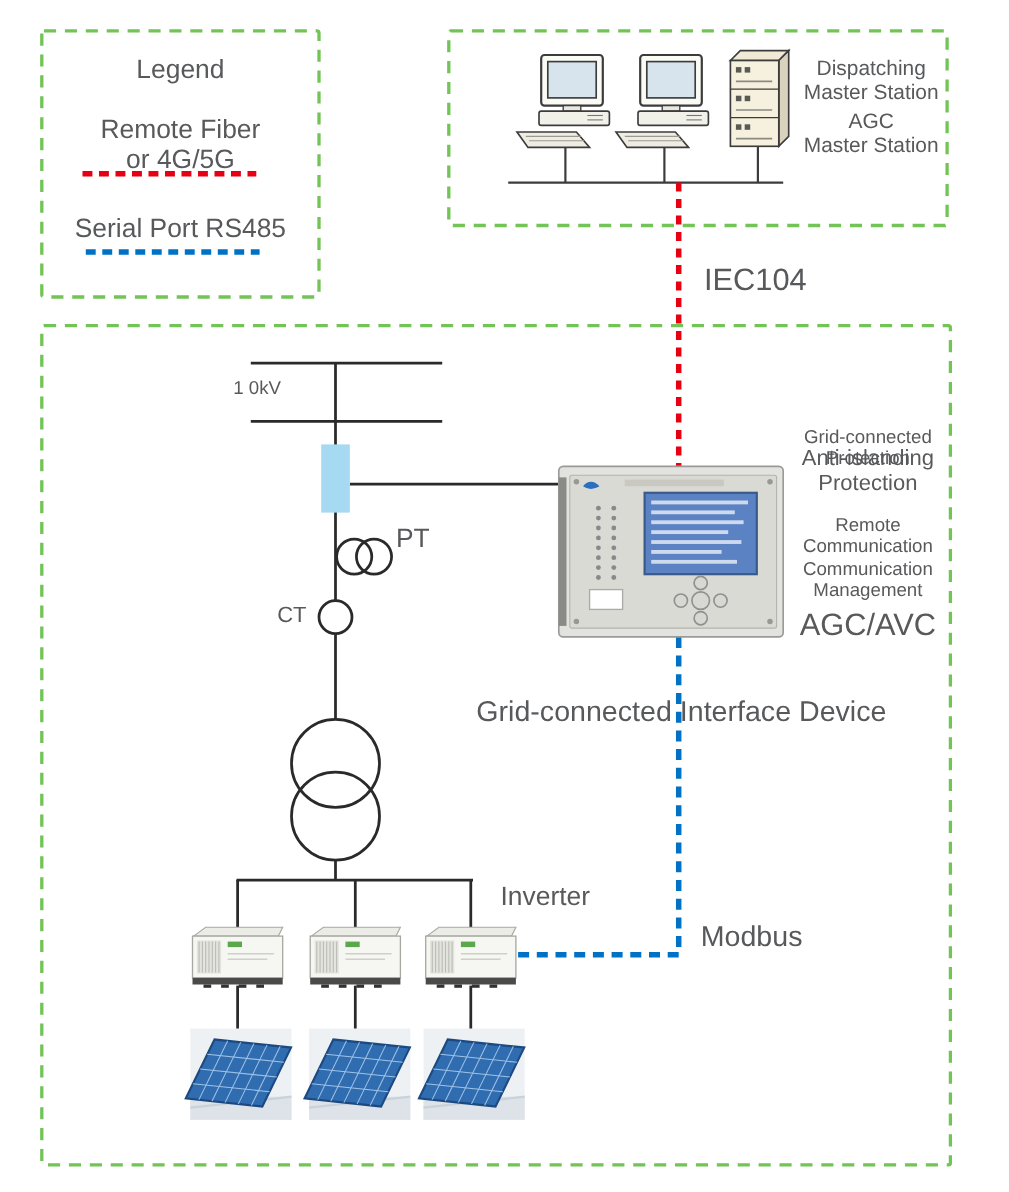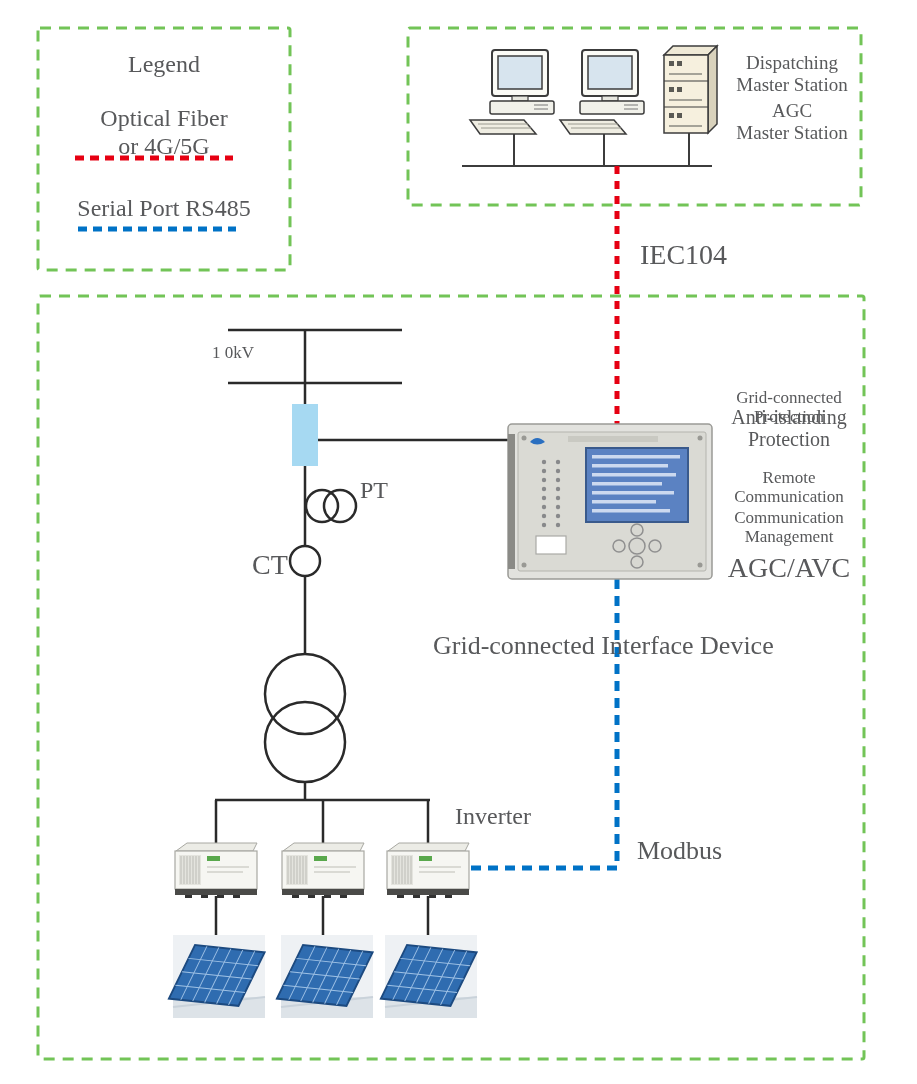--- a/index.html
+++ b/index.html
@@ -1,17 +1,17 @@
 <!DOCTYPE html>
 <html><head>
 <meta charset="utf-8">
 <style>
   html,body{margin:0;padding:0;background:#ffffff;}
   #canvas{position:relative;width:917px;height:1084px;background:#ffffff;overflow:hidden;
-          font-family:Liberation Serif, serif;}
+          font-family:Liberation Sans, sans-serif;}
   #diagram-svg{position:absolute;left:0;top:0;z-index:1;}
   .lbl{position:absolute;z-index:2;color:#58595b;white-space:pre-line;line-height:1.18;}
   .center{text-align:center;}
 </style>
 </head>
 <body>
 
 <div id="canvas">
 
   <svg id="diagram-svg" width="917" height="1084" viewBox="0 0 917 1084">
@@ -193,34 +193,34 @@
     <use href="#inverter-box" x="173" y="843"></use>
     <use href="#inverter-box" x="280" y="843"></use>
     <use href="#inverter-box" x="385" y="843"></use>
 
     <use href="#solarpanel" x="173" y="935"></use>
     <use href="#solarpanel" x="281" y="935"></use>
     <use href="#solarpanel" x="385" y="935"></use>
   </svg>
 
   <div class="lbl center" style="left:38px;top:50px;width:252px;font-size:24px;">Legend</div>
-  <div class="lbl center" style="left:38px;top:104px;width:252px;font-size:24px;">Optical Fiber
+  <div class="lbl center" style="left:38px;top:104px;width:252px;font-size:24px;">Remote Fiber
 or 4G/5G</div>
   <div class="lbl center" style="left:38px;top:194px;width:252px;font-size:24px;">Serial Port RS485</div>
 
   <div class="lbl center" style="left:722px;top:52px;width:140px;font-size:19px;">Dispatching
 Master Station</div>
   <div class="lbl center" style="left:722px;top:100px;width:140px;font-size:19px;">AGC
 Master Station</div>
 
   <div class="lbl" style="left:640px;top:238px;font-size:28px;">IEC104</div>
 
   <div class="lbl" style="left:212px;top:343px;font-size:17px;">1 0kV</div>
   <div class="lbl" style="left:360px;top:476px;font-size:24px;">PT</div>
-  <div class="lbl" style="left:252px;top:548px;font-size:28px;">CT</div>
+  <div class="lbl" style="left:252px;top:548px;font-size:20px;">CT</div>
 
   <div class="lbl center" style="left:710px;top:389px;width:158px;font-size:17px;line-height:1.1;">Grid-connected
 Protection</div>
   <div class="lbl center" style="left:710px;top:406px;width:158px;font-size:20px;line-height:1.1;">Anti-islanding
 Protection</div>
   <div class="lbl center" style="left:710px;top:469px;width:158px;font-size:17px;line-height:1.1;">Remote
 Communication</div>
   <div class="lbl center" style="left:710px;top:509px;width:158px;font-size:17px;line-height:1.1;">Communication
 Management</div>
   <div class="lbl" style="left:433px;top:631px;font-size:26px;">Grid-connected Interface Device</div>

